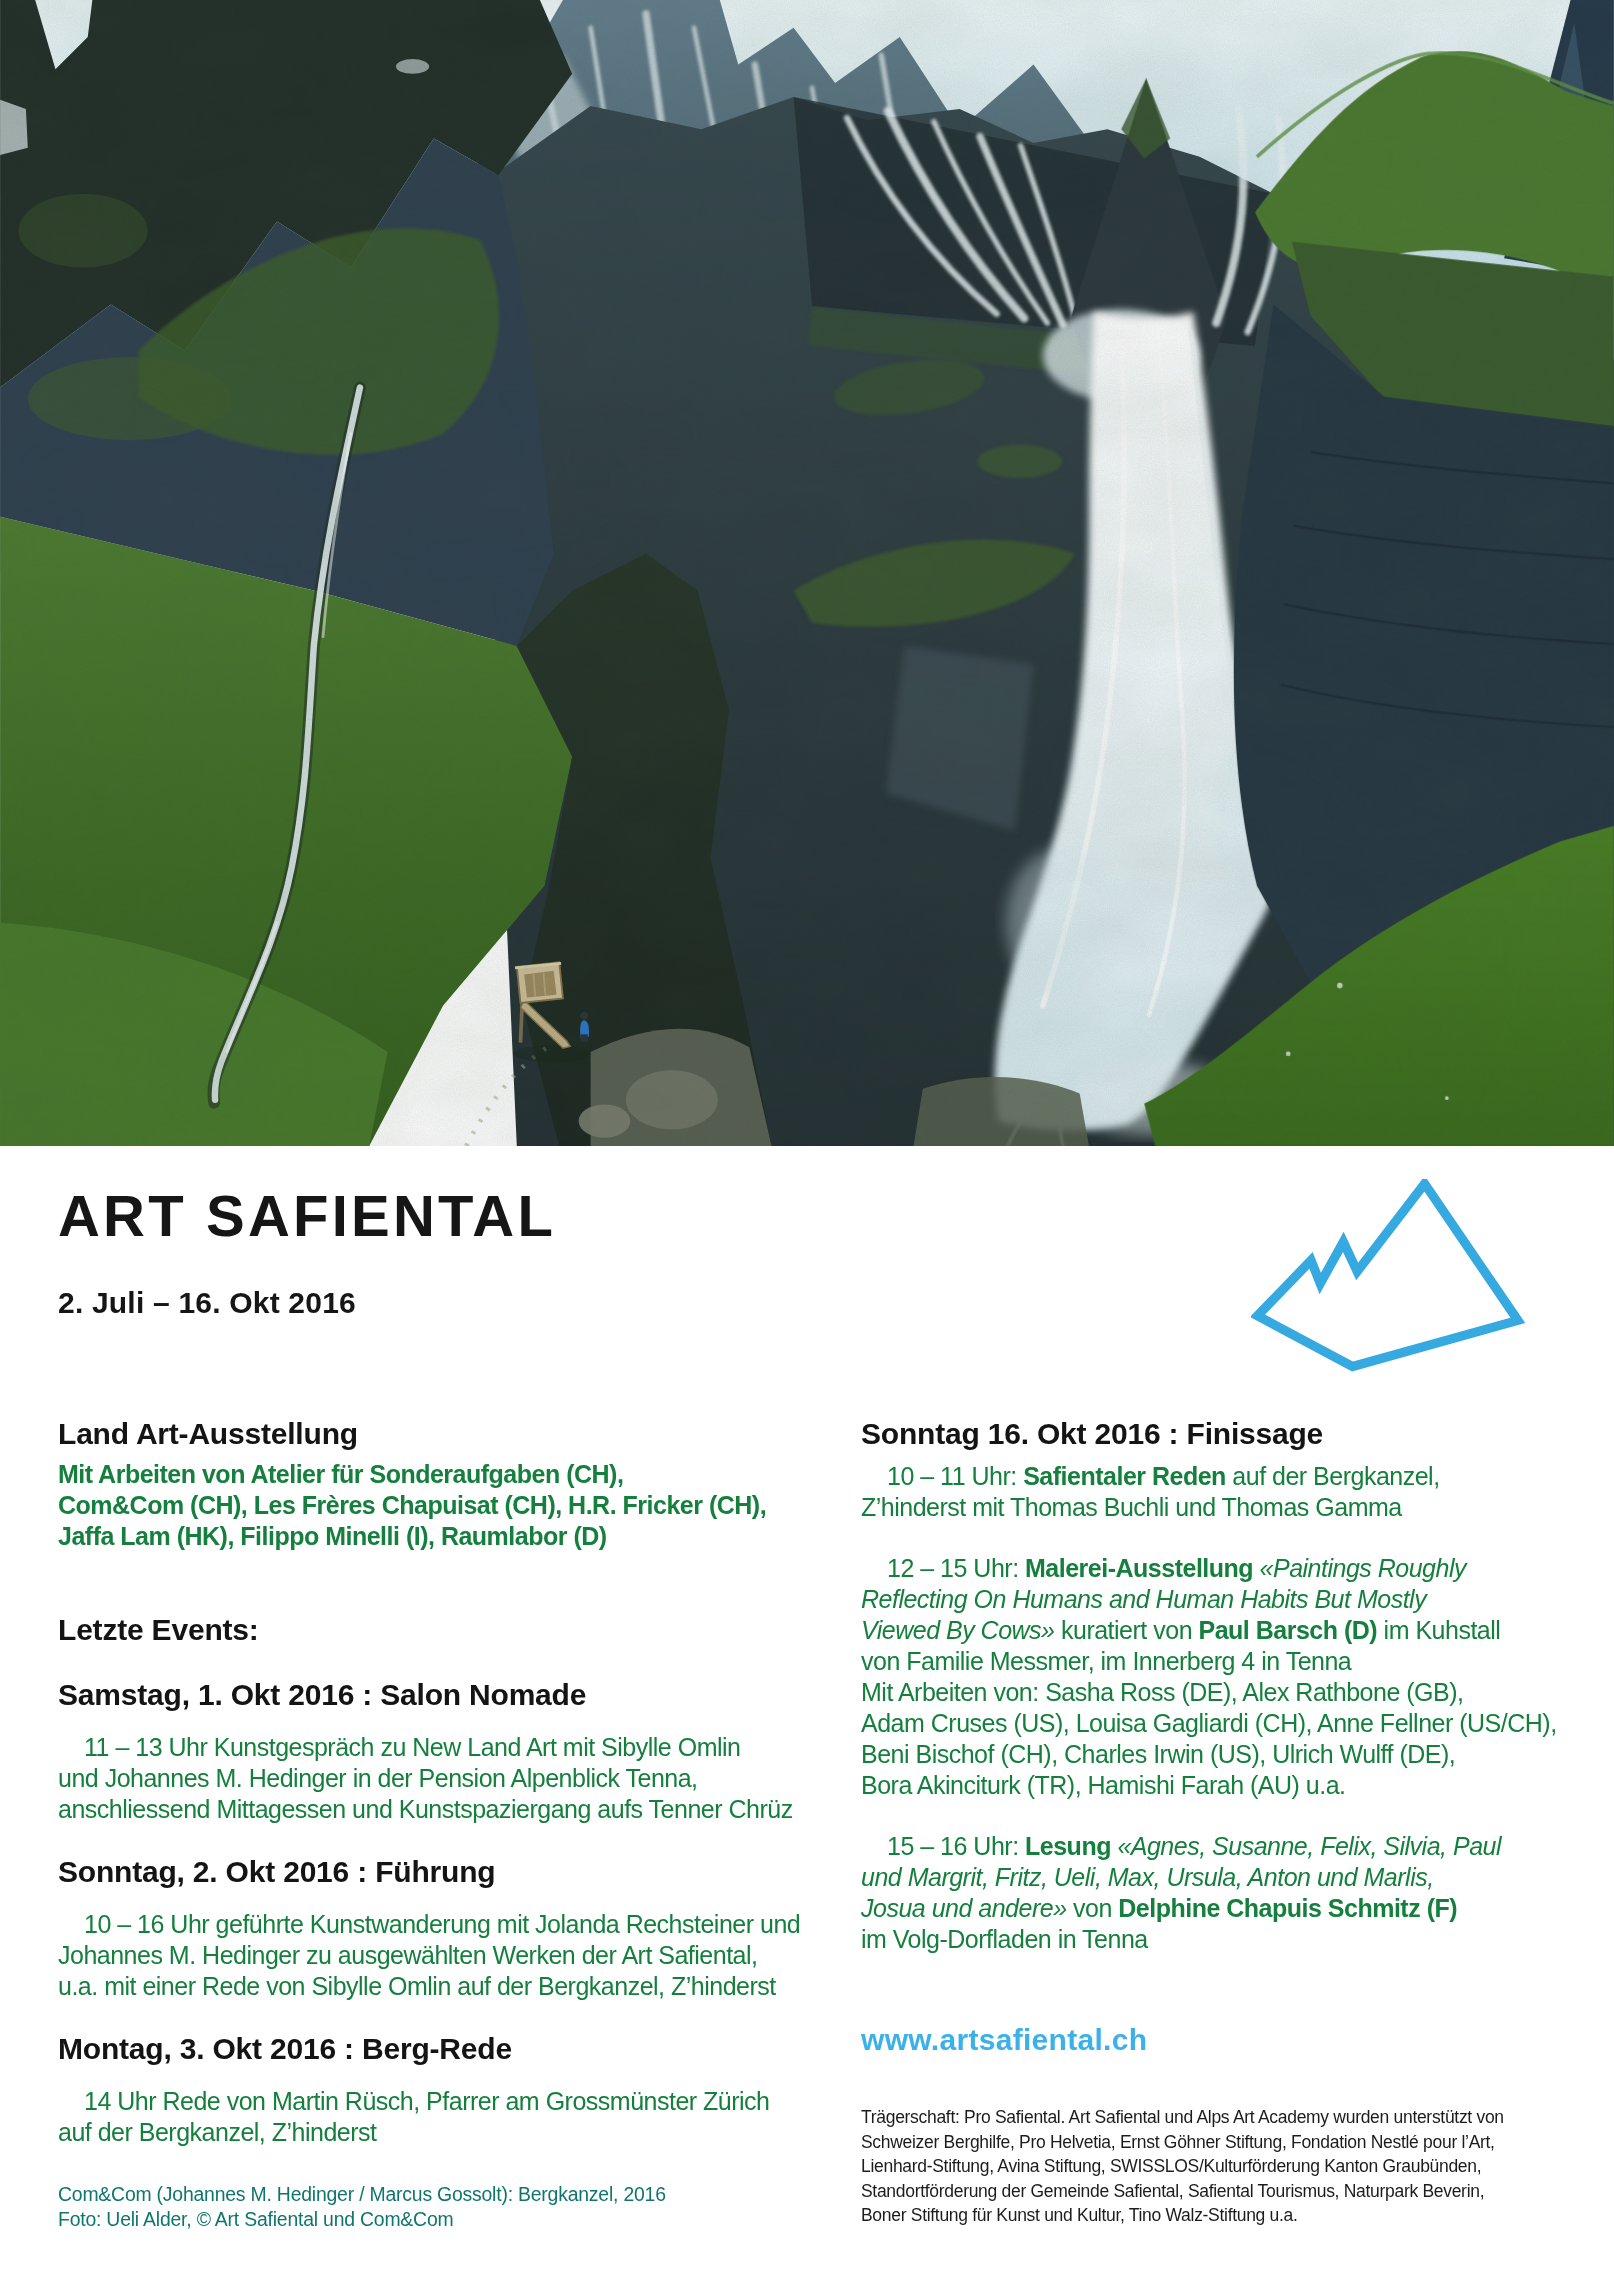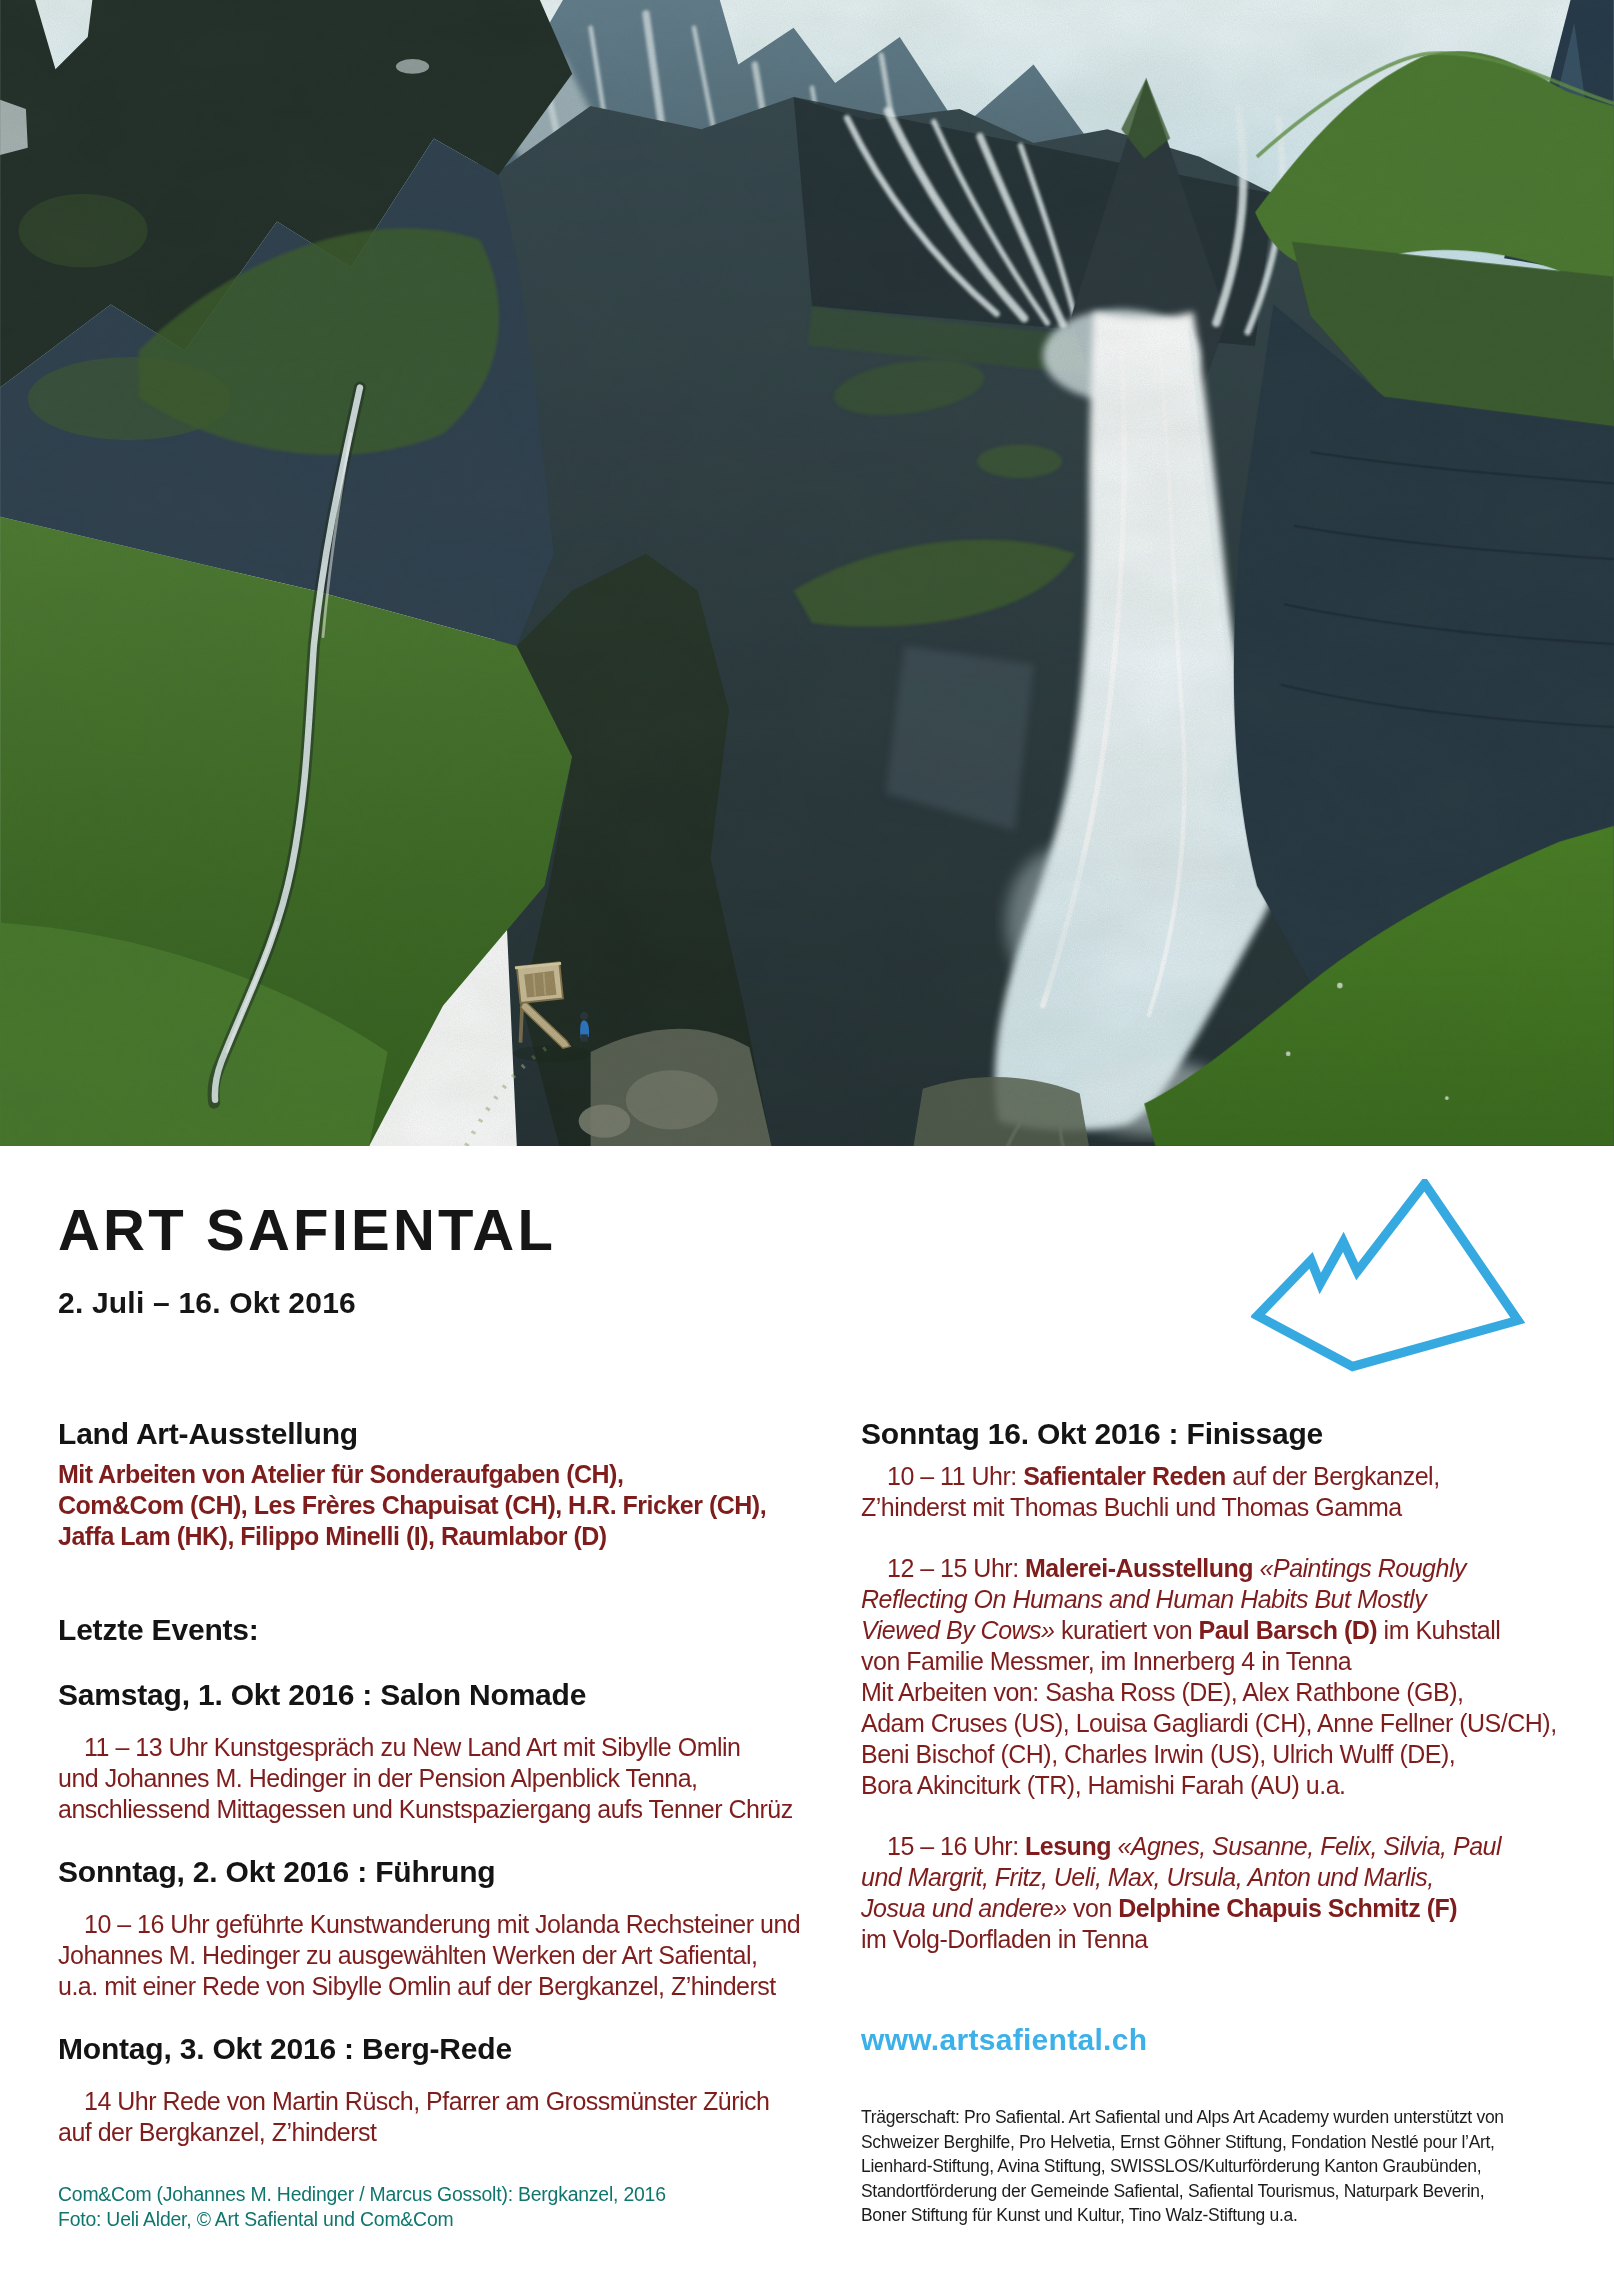--- a/index.html
+++ b/index.html
@@ -1,27 +1,27 @@
 <!DOCTYPE html>
 <html style="font-size:14.8px"><head>
 <meta charset="utf-8">
 <style>
   html,body{margin:0;padding:0;background:#ffffff;}
   body{font-family:"Liberation Sans",sans-serif;color:#111;}
   .poster{position:relative;width:1614px;height:2290px;background:#ffffff;overflow:hidden;}
   .photo-wrap{position:absolute;top:0;left:0;width:1614px;height:1146px;}
   .content{position:absolute;top:1146px;left:0;width:1614px;height:1144px;background:#ffffff;}
-  .title{position:absolute;left:58px;top:55px;margin:0;font-size:58px;line-height:1;font-weight:700;letter-spacing:3.2px;color:#161616;}
+  .title{position:absolute;left:58px;top:41px;margin:0;font-size:58px;line-height:1;font-weight:700;letter-spacing:3.2px;color:#161616;}
   .date{position:absolute;left:58px;top:140px;font-size:30px;font-weight:700;letter-spacing:0.2px;color:#161616;}
   .logo{position:absolute;left:1251px;top:33px;}
   .col{position:absolute;top:269px;}
   .col-left{left:58px;width:752px;}
   .col-right{left:861px;width:749px;}
   .h{margin:0;font-size:30px;line-height:37px;font-weight:700;letter-spacing:-0.2px;color:#141414;}
-  .body{font-size:25px;line-height:31px;letter-spacing:-0.5px;color:#7f1d1d;}
+  .body{font-size:25px;line-height:31px;letter-spacing:-0.5px;color:#15803d;}
   .ln{white-space:nowrap;}
   .ind{padding-left:26px;}
   .b{font-weight:700;}
   .i{font-style:italic;}
   .bold-lines .ln{font-weight:700;}
   .m8{margin-top:7.4px;}
   .mt-events{margin-top:59px;}
   .event{margin-top:28px;}
   .event .body{margin-top:19px;}
   .blk1{margin-top:9.2px;}

